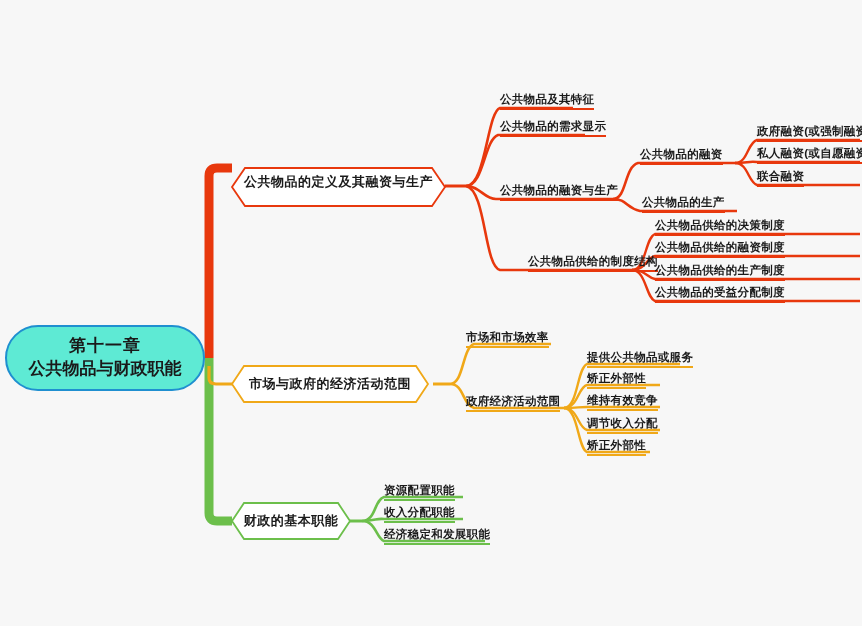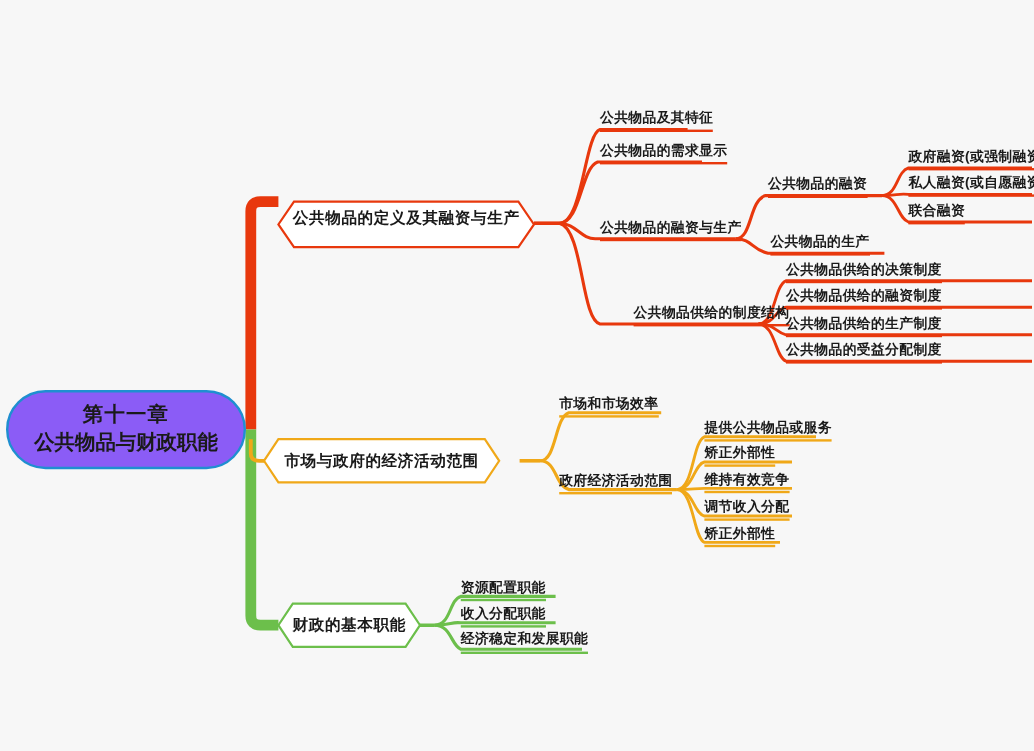--- a/index.html
+++ b/index.html
@@ -35,21 +35,21 @@
     white-space: nowrap;
     color: #1a1a1a;
     display: flex;
     align-items: center;
     justify-content: center;
   }
   
   .node-root {
     border: 2px solid #1f8fd0;
     border-radius: 34px;
-    background: #8b5cf6;
+    background: #5eead4;
     font-size: 17px;
     font-weight: bold;
     line-height: 1.35;
     text-align: center;
     flex-direction: column;
     letter-spacing: 1px;
   }
   .node-root .line2 { letter-spacing: 0px; }
   .hexwrap { position: absolute; }
   .hexwrap svg { position: absolute; left: 0; top: 0; overflow: visible; }
@@ -137,21 +137,21 @@
     <span class="line2">公共物品与财政职能</span>
   </div>
 
   <div class="hexwrap" style="left:232px; top:168px; width:213px; height:27px;">
     <svg width="213" height="38" viewBox="0 0 213 38" xmlns="http://www.w3.org/2000/svg">
       <polygon points="13,0 200,0 213,19 200,38 13,38 0,19" fill="#ffffff" stroke="#e8380d" stroke-width="1.8"></polygon>
     </svg>
     <div class="hexlabel">公共物品的定义及其融资与生产</div>
   </div>
 
-  <div class="hexwrap" style="left:220px; top:366px; width:196px; height:36px;">
+  <div class="hexwrap" style="left:232px; top:366px; width:196px; height:36px;">
     <svg width="196" height="36" viewBox="0 0 196 36" xmlns="http://www.w3.org/2000/svg">
       <polygon points="12,0 184,0 196,18 184,36 12,36 0,18" fill="#ffffff" stroke="#f0a818" stroke-width="1.8"></polygon>
     </svg>
     <div class="hexlabel">市场与政府的经济活动范围</div>
   </div>
 
   <div class="hexwrap" style="left:232px; top:503px; width:118px; height:36px;">
     <svg width="118" height="36" viewBox="0 0 118 36" xmlns="http://www.w3.org/2000/svg">
       <polygon points="12,0 106,0 118,18 106,36 12,36 0,18" fill="#ffffff" stroke="#6cbf4b" stroke-width="1.8"></polygon>
     </svg>
@@ -195,15 +195,15 @@
   <div class="node-leaf" style="left:587px; top:393px; border-bottom:2px solid #f0a818;">维持有效竞争</div>
 
   <div class="node-leaf" style="left:587px; top:416px; border-bottom:2px solid #f0a818;">调节收入分配</div>
 
   <div class="node-leaf" style="left:587px; top:438px; border-bottom:2px solid #f0a818;">矫正外部性</div>
 
   <div class="node-leaf" style="left:384px; top:483px; border-bottom:2px solid #6cbf4b;">资源配置职能</div>
 
   <div class="node-leaf" style="left:384px; top:505px; border-bottom:2px solid #6cbf4b;">收入分配职能</div>
 
-  <div class="node-leaf" style="left:384px; top:527px; border-bottom:2px solid #6cbf4b;font-family:Liberation Mono, monospace;">经济稳定和发展职能</div>
+  <div class="node-leaf" style="left:384px; top:527px; border-bottom:2px solid #6cbf4b;">经济稳定和发展职能</div>
 
 </div>
 
 </body></html>

